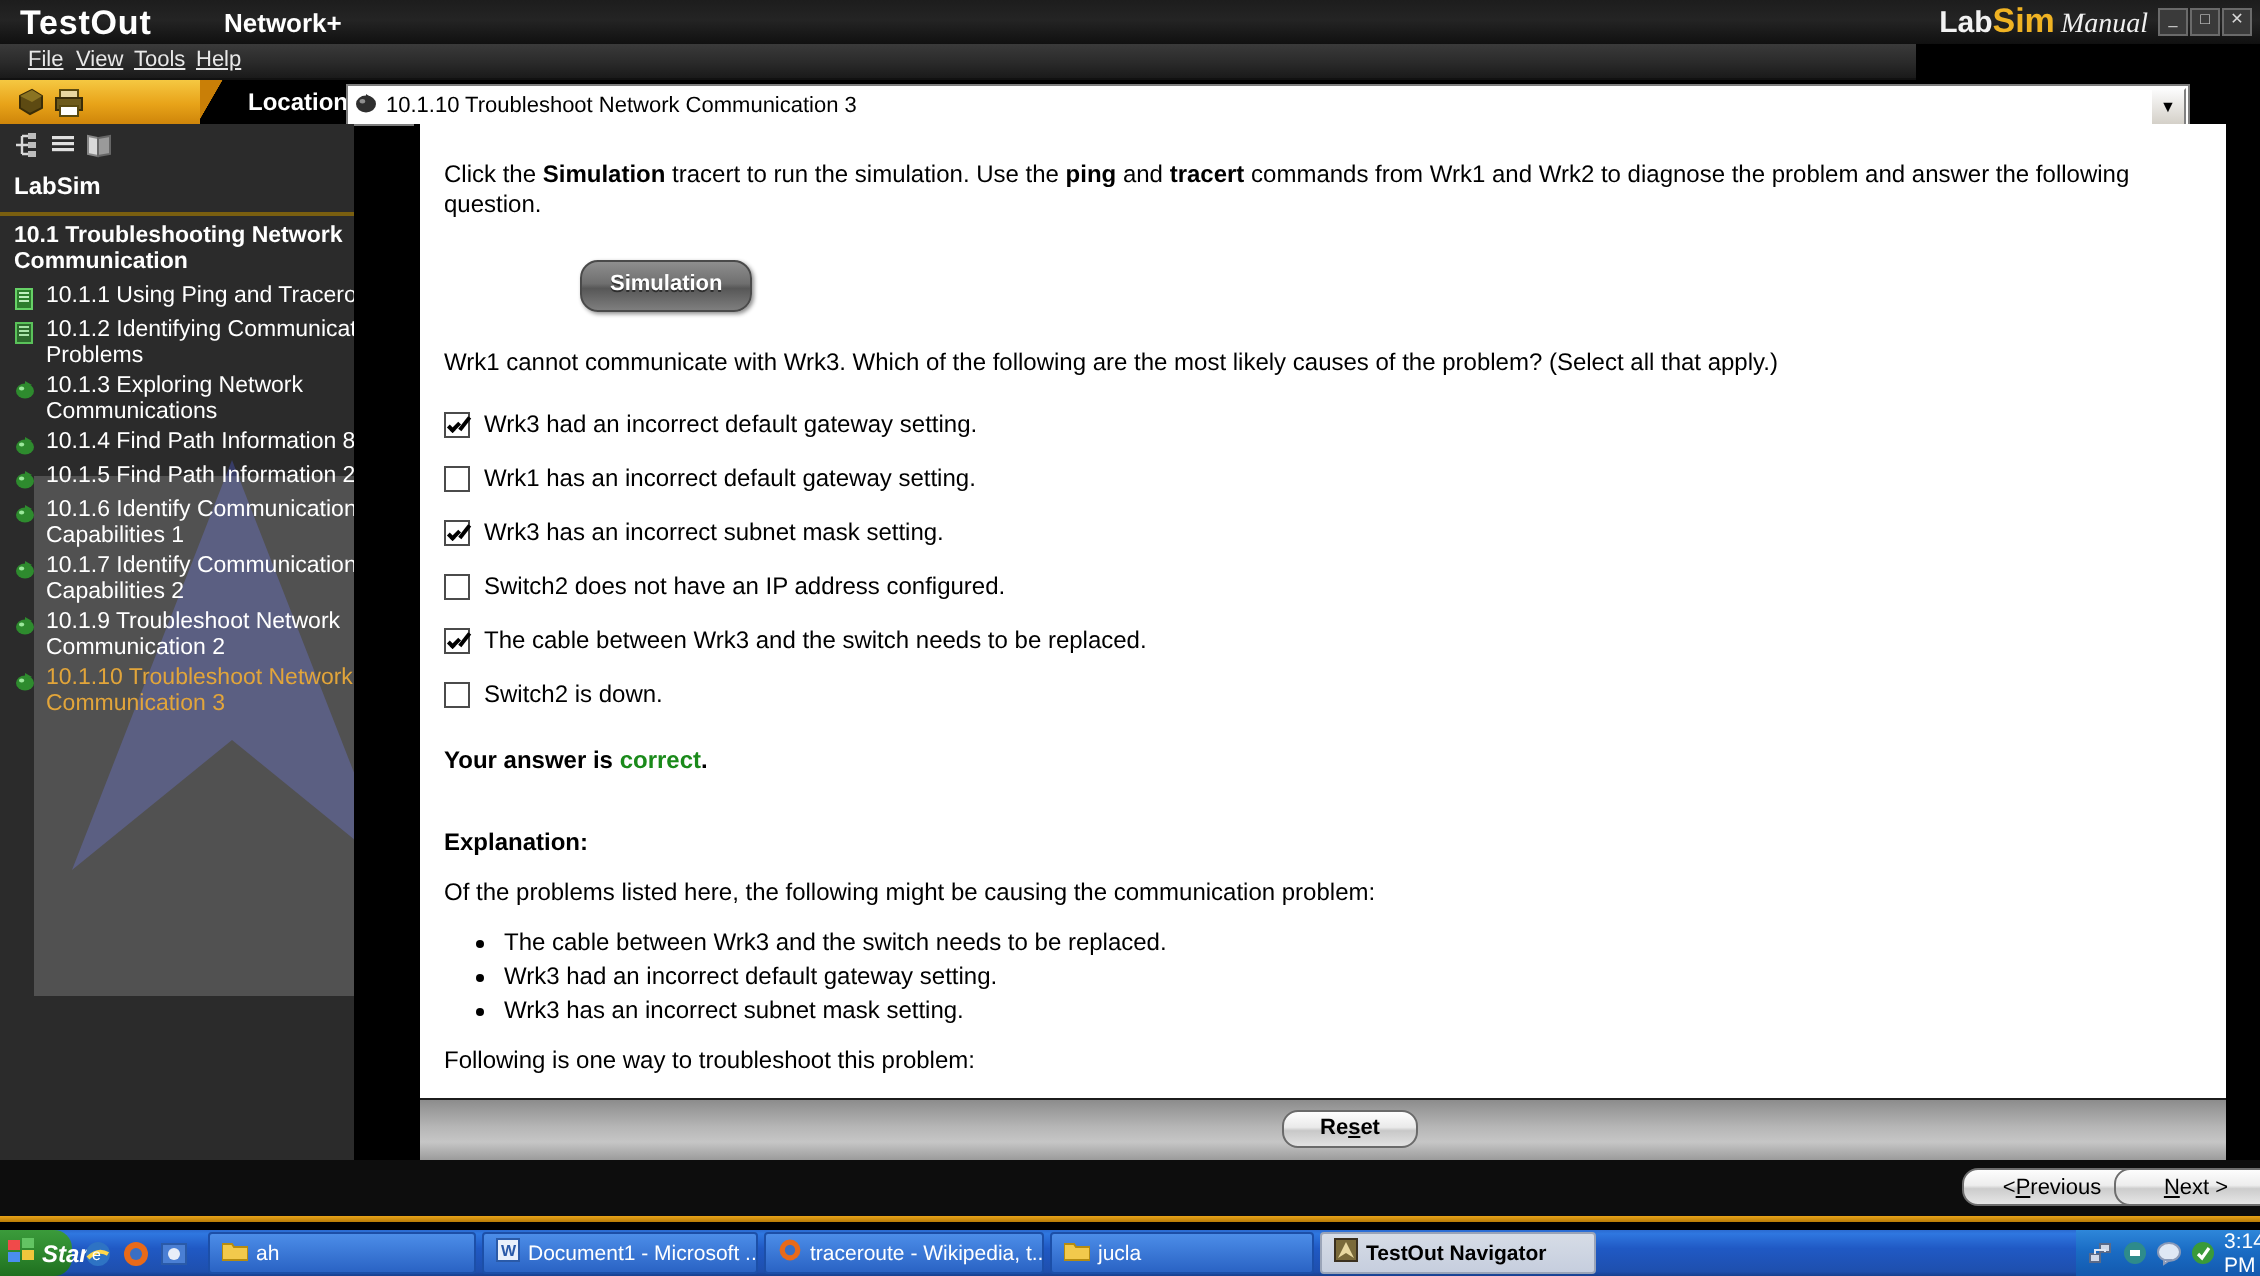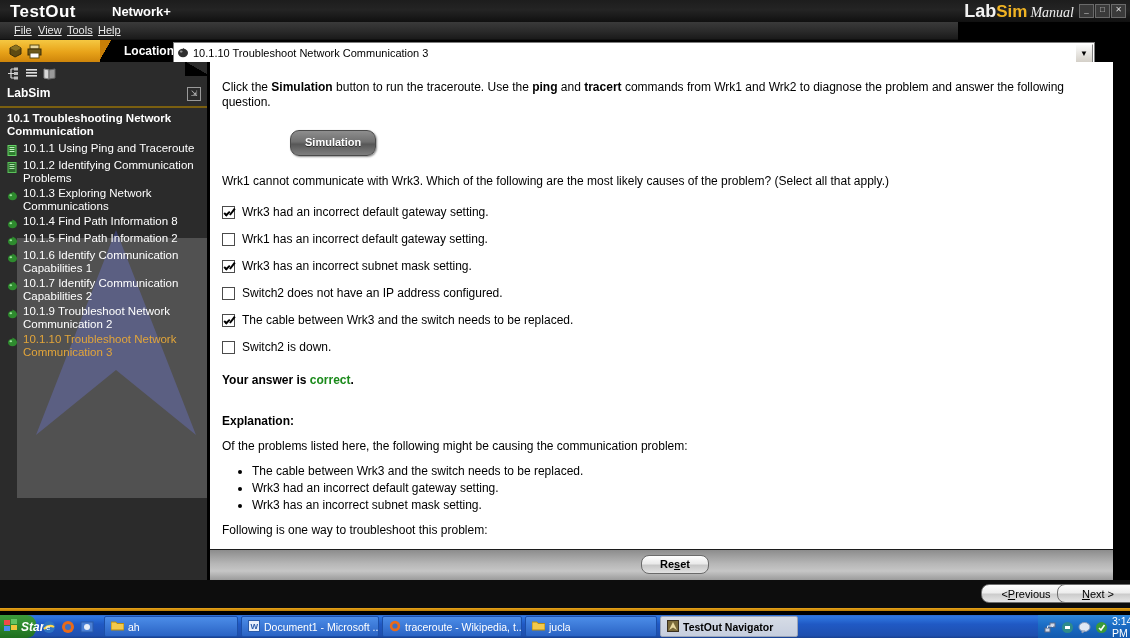--- a/index.html
+++ b/index.html
@@ -20,21 +20,21 @@
     background:linear-gradient(to bottom,#1d1d1d 0%,#242424 45%,#101010 100%);
   }
   .brand-testout{
     position:absolute;left:10px;top:2px;color:#ffffff;font-size:17px;font-weight:bold;
     letter-spacing:0.4px;
   }
   .brand-course{
     position:absolute;left:112px;top:4px;color:#ffffff;font-size:13px;font-weight:bold;
   }
   .labsim-logo{position:absolute;right:56px;top:1px;height:20px;}
-  .ls-lab{color:#f2f2f2;font-size:18px;font-weight:bold;font-style:normal;}
+  .ls-lab{color:#f2f2f2;font-size:15px;font-weight:bold;font-style:normal;}
   .ls-sim{color:#f0b323;font-size:17px;font-weight:bold;}
   .ls-manual{color:#f0f0f0;font-size:14px;font-style:italic;font-family:"Liberation Serif",serif;margin-left:3px;}
   .wbtns{position:absolute;right:4px;top:4px;display:flex;gap:1px;}
   .wbtn{
     width:13px;height:12px;background:#3a3a3a;border:1px solid #6a6a6a;
     color:#d8d8d8;font-size:8px;line-height:10px;text-align:center;
   }
 
   
   .menubar{
@@ -78,21 +78,21 @@
     display:flex;align-items:center;justify-content:center;font-size:8px;color:#000;
   }
   .loc-go{
     position:absolute;left:1110px;top:42px;width:18px;height:19px;
     background:linear-gradient(to bottom,#f3c13e,#c9830a);
     border:1px solid #7a5200;display:flex;align-items:center;justify-content:center;
   }
 
   
   .sidebar{
-    position:absolute;left:0;top:62px;width:207px;height:518px;
+    position:absolute;left:0;top:62px;width:177px;height:518px;
     background:#2b2b2b;overflow:hidden;
   }
   .sb-top{
     position:absolute;left:0;top:0;width:207px;height:22px;background:#2b2b2b;
   }
   .sb-top-notch{
     position:absolute;left:185px;top:0;width:22px;height:14px;
     background:linear-gradient(210deg,#2b2b2b 0%,#2b2b2b 45%,#000 46%);
   }
   .sb-icons{position:absolute;left:7px;top:4px;display:flex;gap:5px;}
@@ -414,21 +414,21 @@
               </svg></span>
           <span class="lbl">10.1.10 Troubleshoot Network Communication 3</span>
         </div>
       </div>
     </div>
 
     <div class="content-outer">
       <div class="content-white">
         <div class="doc">
 
-          <p class="p-intro"><span>Click the </span><b>Simulation</b><span> button to run the traceroute. Use the </span><b>ping</b><span> and </span><b>tracert</b><span> commands from Wrk1 and Wrk2 to diagnose the problem and answer the following question.</span></p>
+          <p class="p-intro"><span>Click the </span><b>Simulation</b><span> tracert to run the simulation. Use the </span><b>ping</b><span> and </span><b>tracert</b><span> commands from Wrk1 and Wrk2 to diagnose the problem and answer the following question.</span></p>
 
           <div class="sim-btn">Simulation</div>
 
           <p class="q-text">Wrk1 cannot communicate with Wrk3. Which of the following are the most likely causes of the problem? (Select all that apply.)</p>
 
           <div class="choice">
             <span class="cbx on"></span>
             <span class="ctxt">Wrk3 had an incorrect default gateway setting.</span>
           </div>
           <div class="choice">

